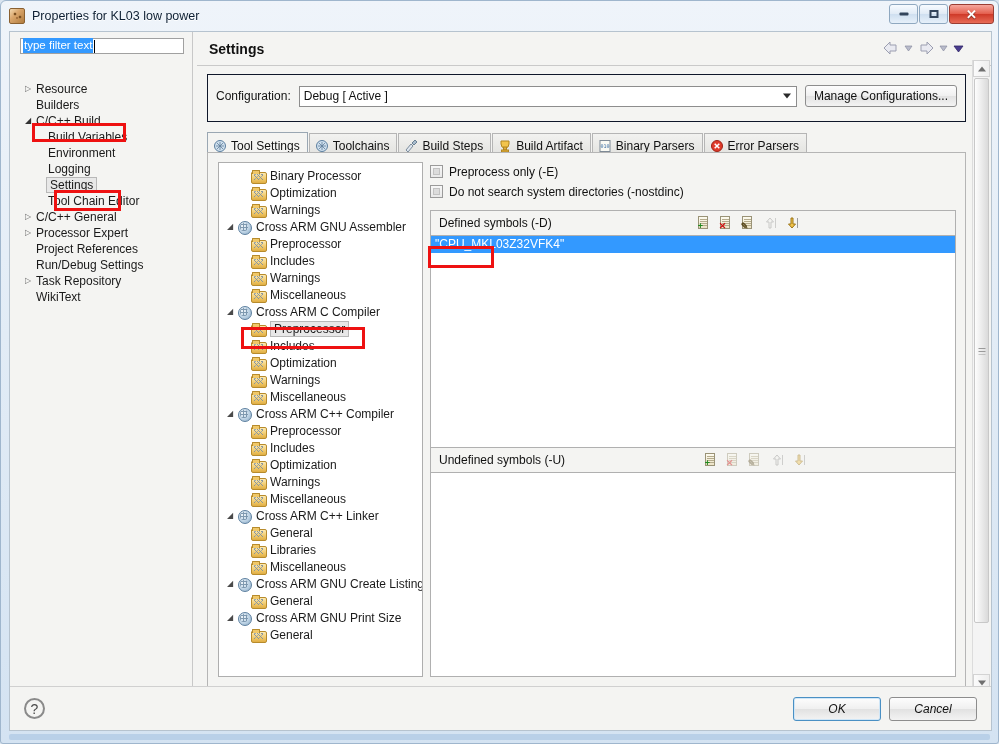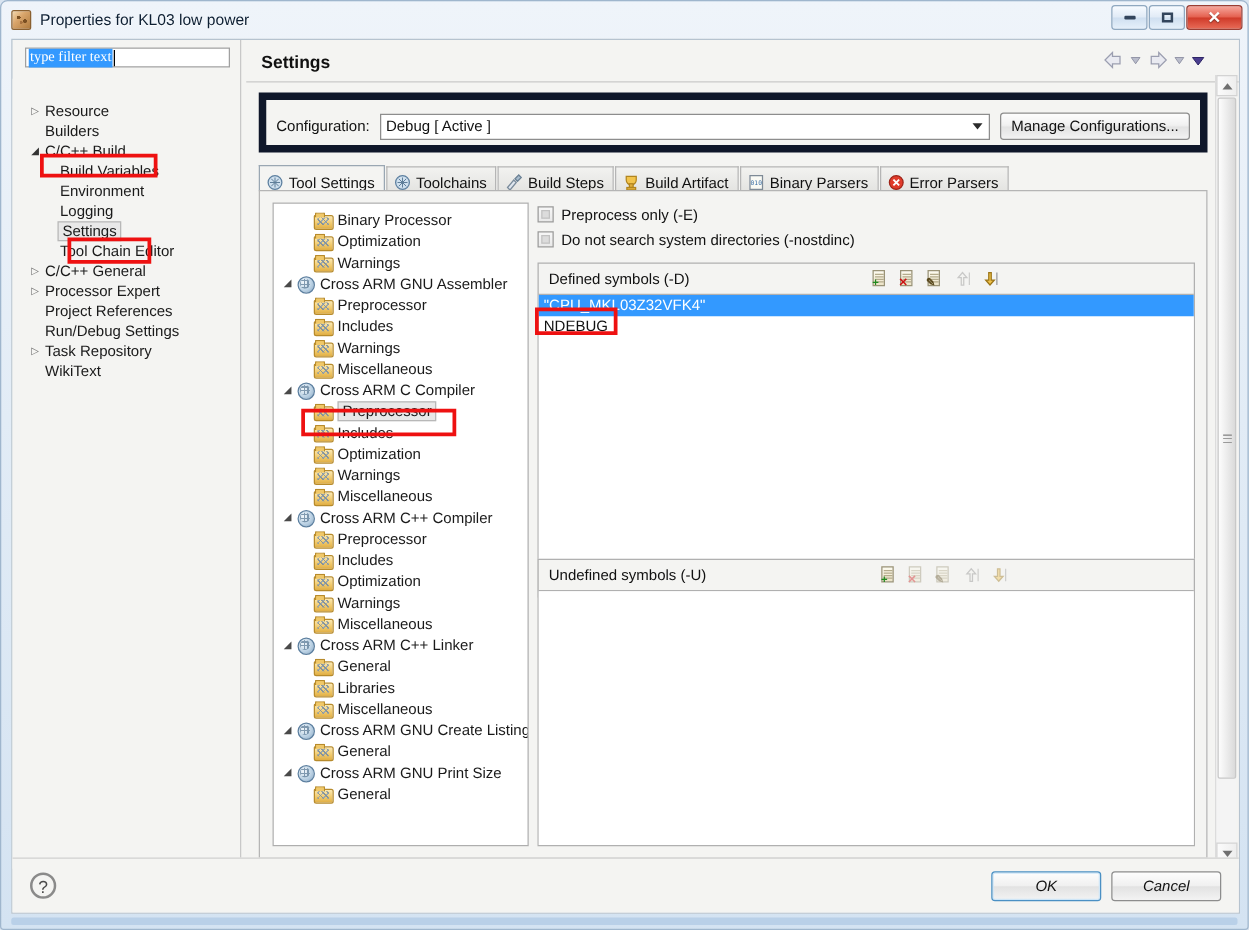--- a/index.html
+++ b/index.html
@@ -78,23 +78,22 @@
     background: #f4f4f2;
     border: 1px solid #b6c3cf;
   }
 
   
   .filter-box {
     position: absolute; left: 10px; top: 6px;
     width: 164px; height: 16px;
     border: 1px solid #a0a0a0;
     background: #fff;
-    display: flex; align-items: center;
+    display: flex; align-items: flex-end;
     padding: 0 2px;
-    font-family: Liberation Serif, serif;
   }
   .filter-text {
     background: #3399ff; color: #fff;
     font-size: 11.5px; padding: 0 1px; line-height: 15px;
   }
   .filter-caret { width:1px; height:13px; background:#000; margin-left:1px; }
 
   .leftpane {
     position: absolute; left: 0; top: 31px;
     width: 182px; bottom: 35px;
@@ -152,21 +151,21 @@
   .nav-icons {
     position: absolute; right: 28px; top: 8px;
     display: flex; align-items: center; gap: 3px;
   }
   .nav-arrow { width: 18px; height: 16px; position: relative; cursor: pointer; }
   .nav-arrow svg { display:block; }
   .nav-caret { width: 11px; height: 16px; position: relative; cursor: pointer; }
 
   .cfg-group {
     position: absolute; left: 10px; top: 42px; right: 25px; height: 48px;
-    border: 6px solid #0f172a;
+    border: 1px solid #0f172a;
     background: #f4f4f2;
   }
   .cfg-row {
     position: absolute; left: 8px; top: 10px; right: 8px;
     display: flex; align-items: center;
   }
   .cfg-label { font-size: 12px; color: #111; margin-right: 8px; white-space: nowrap;}
   .cfg-select {
     flex: 1 1 auto; height: 21px;
     border: 1px solid #8d8d8d;
@@ -807,21 +806,20 @@
                     </svg></span>
                   <span class="tbico"><svg width="16" height="16" viewBox="0 0 16 16">
                       <path d="M7 3v6H4.5L8 13l3.5-4H9V3Z" fill="#f0c24a" stroke="#9c7619"></path>
                       <path d="M13.5 3v10" stroke="#9a9a9a"></path>
                     </svg></span>
                 </div>
             </div>
             <div class="sym-list" style="top:25px; bottom:0;">
               <div id="def-items">
                   <div class="sym-item sel">"CPU_MKL03Z32VFK4"</div>
-                  <div class="sym-item">NDEBUG</div>
                 </div>
             </div>
           </div>
 
           <div class="anno" style="left:-2px; top:84px; width:66px; height:22px;"></div>
 
           <div class="sym-group" style="top:285px; bottom:0;">
             <div class="sym-head">
               <span class="sym-head-label">Undefined symbols (-U)</span>
               <div class="sym-tools" id="undef-tools" style="left:272px;">

